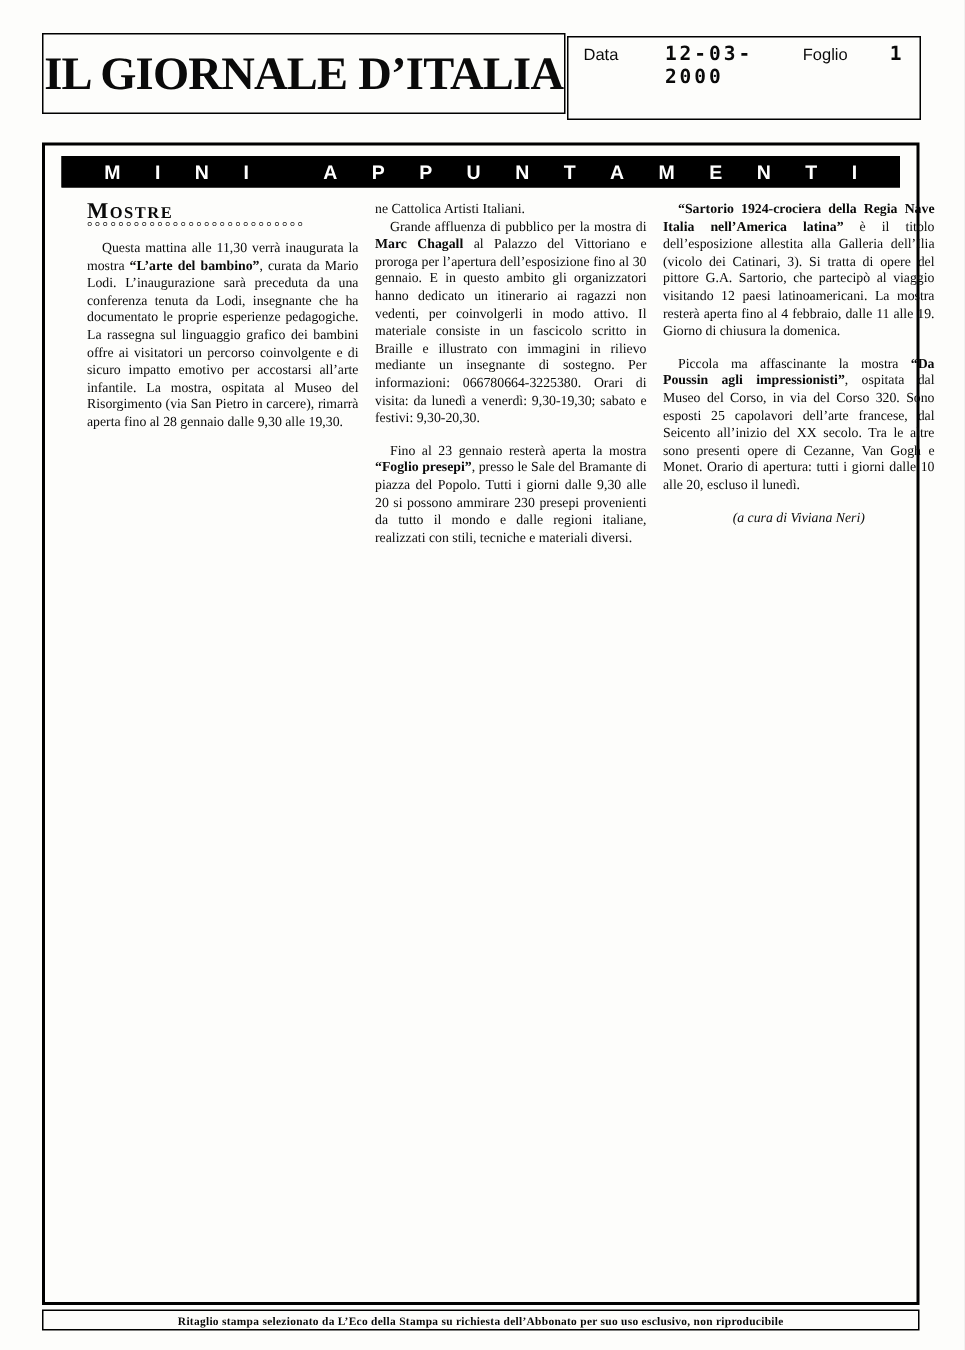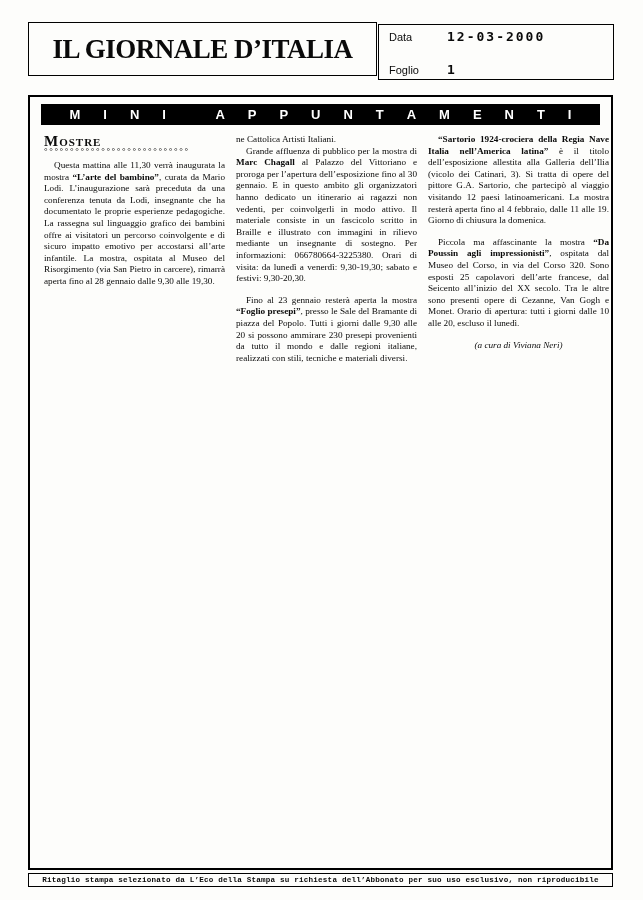--- a/index.html
+++ b/index.html
@@ -9,27 +9,27 @@
     font-family:"Liberation Serif", serif;
   }
   
   .masthead-box {
     position:absolute; left:28px; top:22px; width:347px; height:52px;
     border:1px solid #000; background:#fdfdfb;
     display:flex; align-items:center; justify-content:center;
   }
   .masthead {
     font-family:"Liberation Serif", serif; font-weight:bold;
-    font-size:27px; letter-spacing:-0.5px; white-space:nowrap;
+    font-size:31px; letter-spacing:-0.5px; white-space:nowrap;
   }
   .meta-box {
     position:absolute; left:378px; top:24px; width:236px; height:56px;
     border:1px solid #000; background:#fdfdfb;
     box-sizing:border-box; padding:4px 10px 2px 10px;
-    display:flex; flex-direction:column; justify-content:space-between;
+    display:flex; flex-direction:row; justify-content:space-between;
   }
   .meta-row { display:flex; align-items:baseline; }
   .meta-label {
     font-family:"Liberation Sans", sans-serif; font-size:11px; width:58px;
   }
   .meta-value {
     font-family:"DejaVu Sans Mono", monospace; font-weight:bold;
     font-size:13px; letter-spacing:2px;
   }
   
@@ -41,21 +41,21 @@
     margin:7px 11px 0 11px; height:19px; background:#000; color:#fff;
     display:flex; align-items:center; padding:0 16px;
     border:1px solid #000;
   }
   .banner span {
     flex:1 1 auto; text-align:center;
     font-family:"Liberation Sans", sans-serif; font-weight:bold;
     font-size:13px; line-height:1;
   }
   .columns {
-    display:flex; gap:11px; padding:9px 14px 0 14px;
+    display:flex; gap:11px; padding:9px 14px 0 28px;
   }
   .col {
     width:181px; flex:0 0 181px;
     font-size:9.2px; line-height:11.6px; text-align:justify;
     text-justify:inter-word;
   }
   .section-title {
     font-variant:small-caps; font-weight:bold; font-size:15px;
     letter-spacing:1px; line-height:14px; margin:0;
   }
@@ -69,21 +69,21 @@
   .para.right { text-align:center; }
   .para.italic { font-style:italic; }
   .bold { font-weight:bold; }
   
   .footer-box {
     position:absolute; left:28px; top:873px; width:585px; height:14px;
     border:1px solid #000; box-sizing:border-box; background:#fdfdfb;
     display:flex; align-items:center; justify-content:center;
   }
   .footer-text {
-    font-family:Liberation Mono, monospace; font-weight:bold;
+    font-family:Liberation Serif, serif; font-weight:bold;
     font-size:7.6px; letter-spacing:0.2px; white-space:nowrap;
   }
 </style>
 </head>
 <body>
 
 <div class="page">
 
   <div class="masthead-box">
     <div class="masthead">IL GIORNALE D’ITALIA</div>

